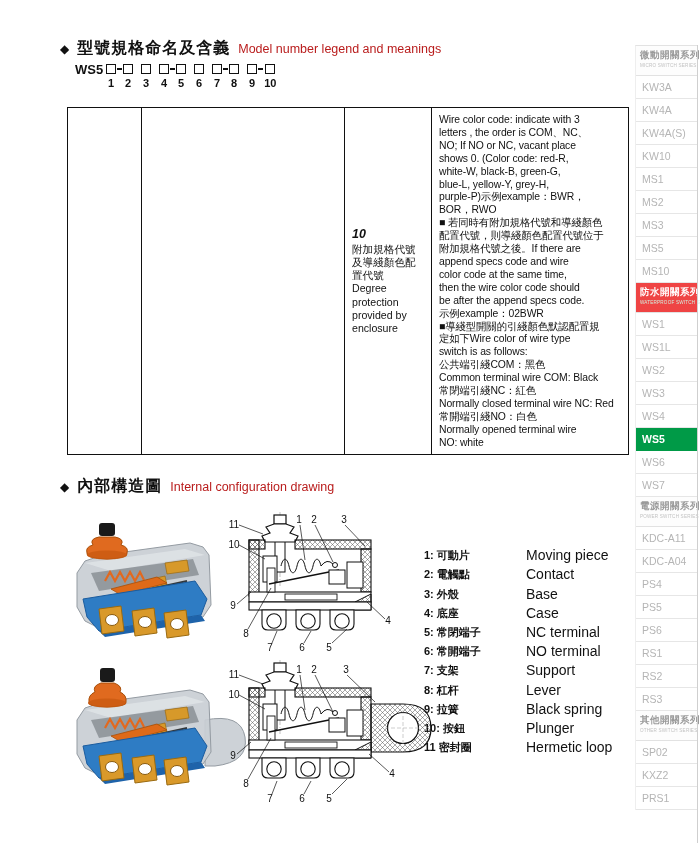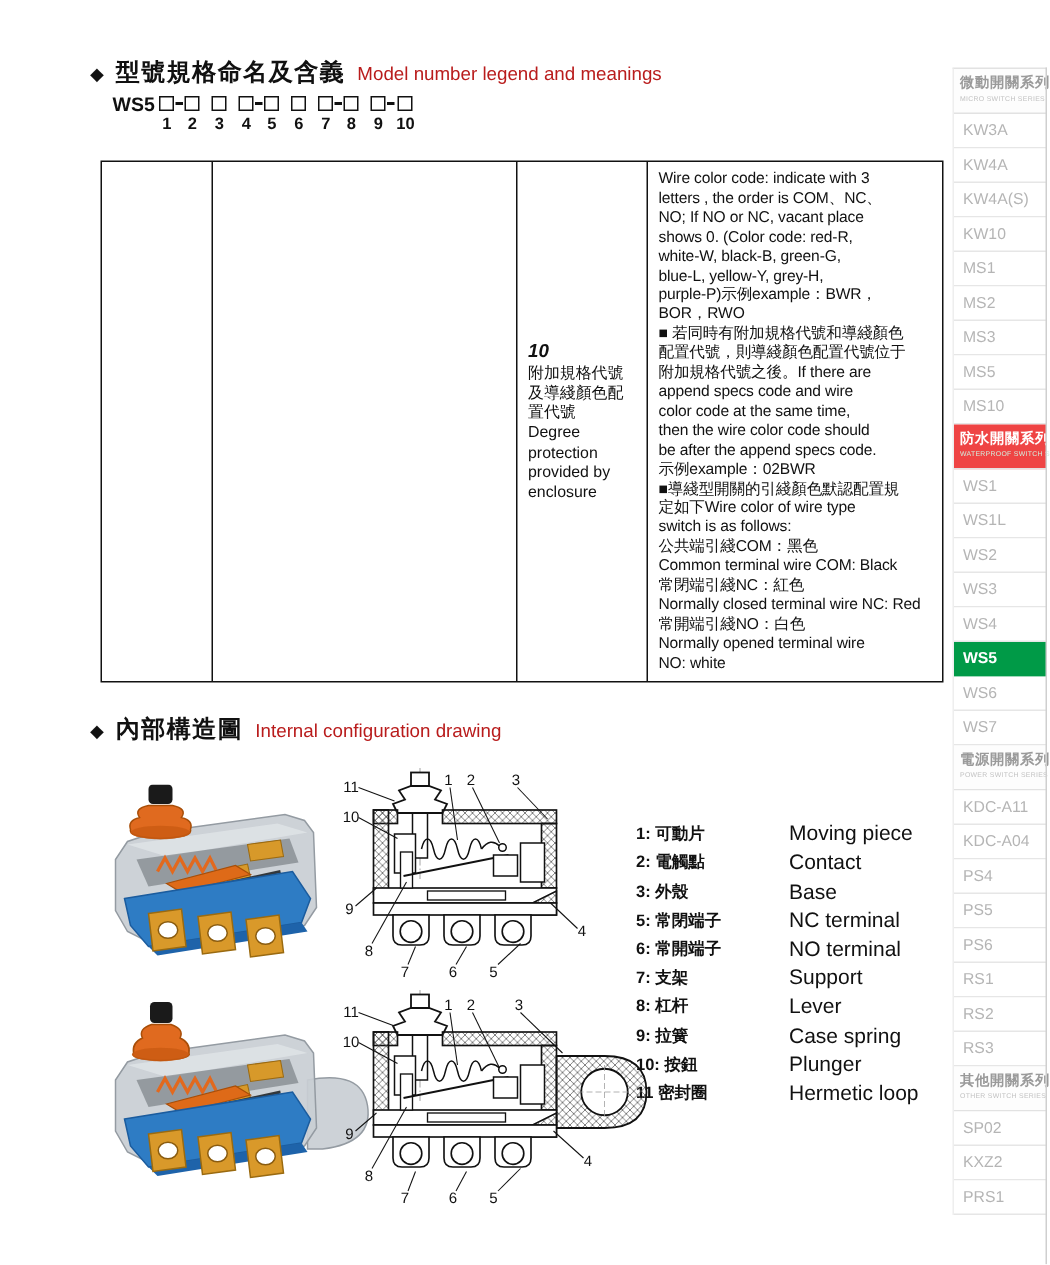--- a/index.html
+++ b/index.html
@@ -268,38 +268,42 @@
       </div>
     <div class="part-row">
         <span class="part-zh">2: 電觸點</span>
         <span class="part-en">Contact</span>
       </div>
     <div class="part-row">
         <span class="part-zh">3: 外殼</span>
         <span class="part-en">Base</span>
       </div>
     <div class="part-row">
+        <span class="part-zh">4: 底座</span>
+        <span class="part-en">Case</span>
+      </div>
+    <div class="part-row">
         <span class="part-zh">5: 常閉端子</span>
         <span class="part-en">NC terminal</span>
       </div>
     <div class="part-row">
         <span class="part-zh">6: 常開端子</span>
         <span class="part-en">NO terminal</span>
       </div>
     <div class="part-row">
         <span class="part-zh">7: 支架</span>
         <span class="part-en">Support</span>
       </div>
     <div class="part-row">
         <span class="part-zh">8: 杠杆</span>
         <span class="part-en">Lever</span>
       </div>
     <div class="part-row">
         <span class="part-zh">9: 拉簧</span>
-        <span class="part-en">Case spring</span>
+        <span class="part-en">Black spring</span>
       </div>
     <div class="part-row">
         <span class="part-zh">10: 按鈕</span>
         <span class="part-en">Plunger</span>
       </div>
     <div class="part-row">
         <span class="part-zh">11 密封圈</span>
         <span class="part-en">Hermetic loop</span>
       </div>
   </div>

